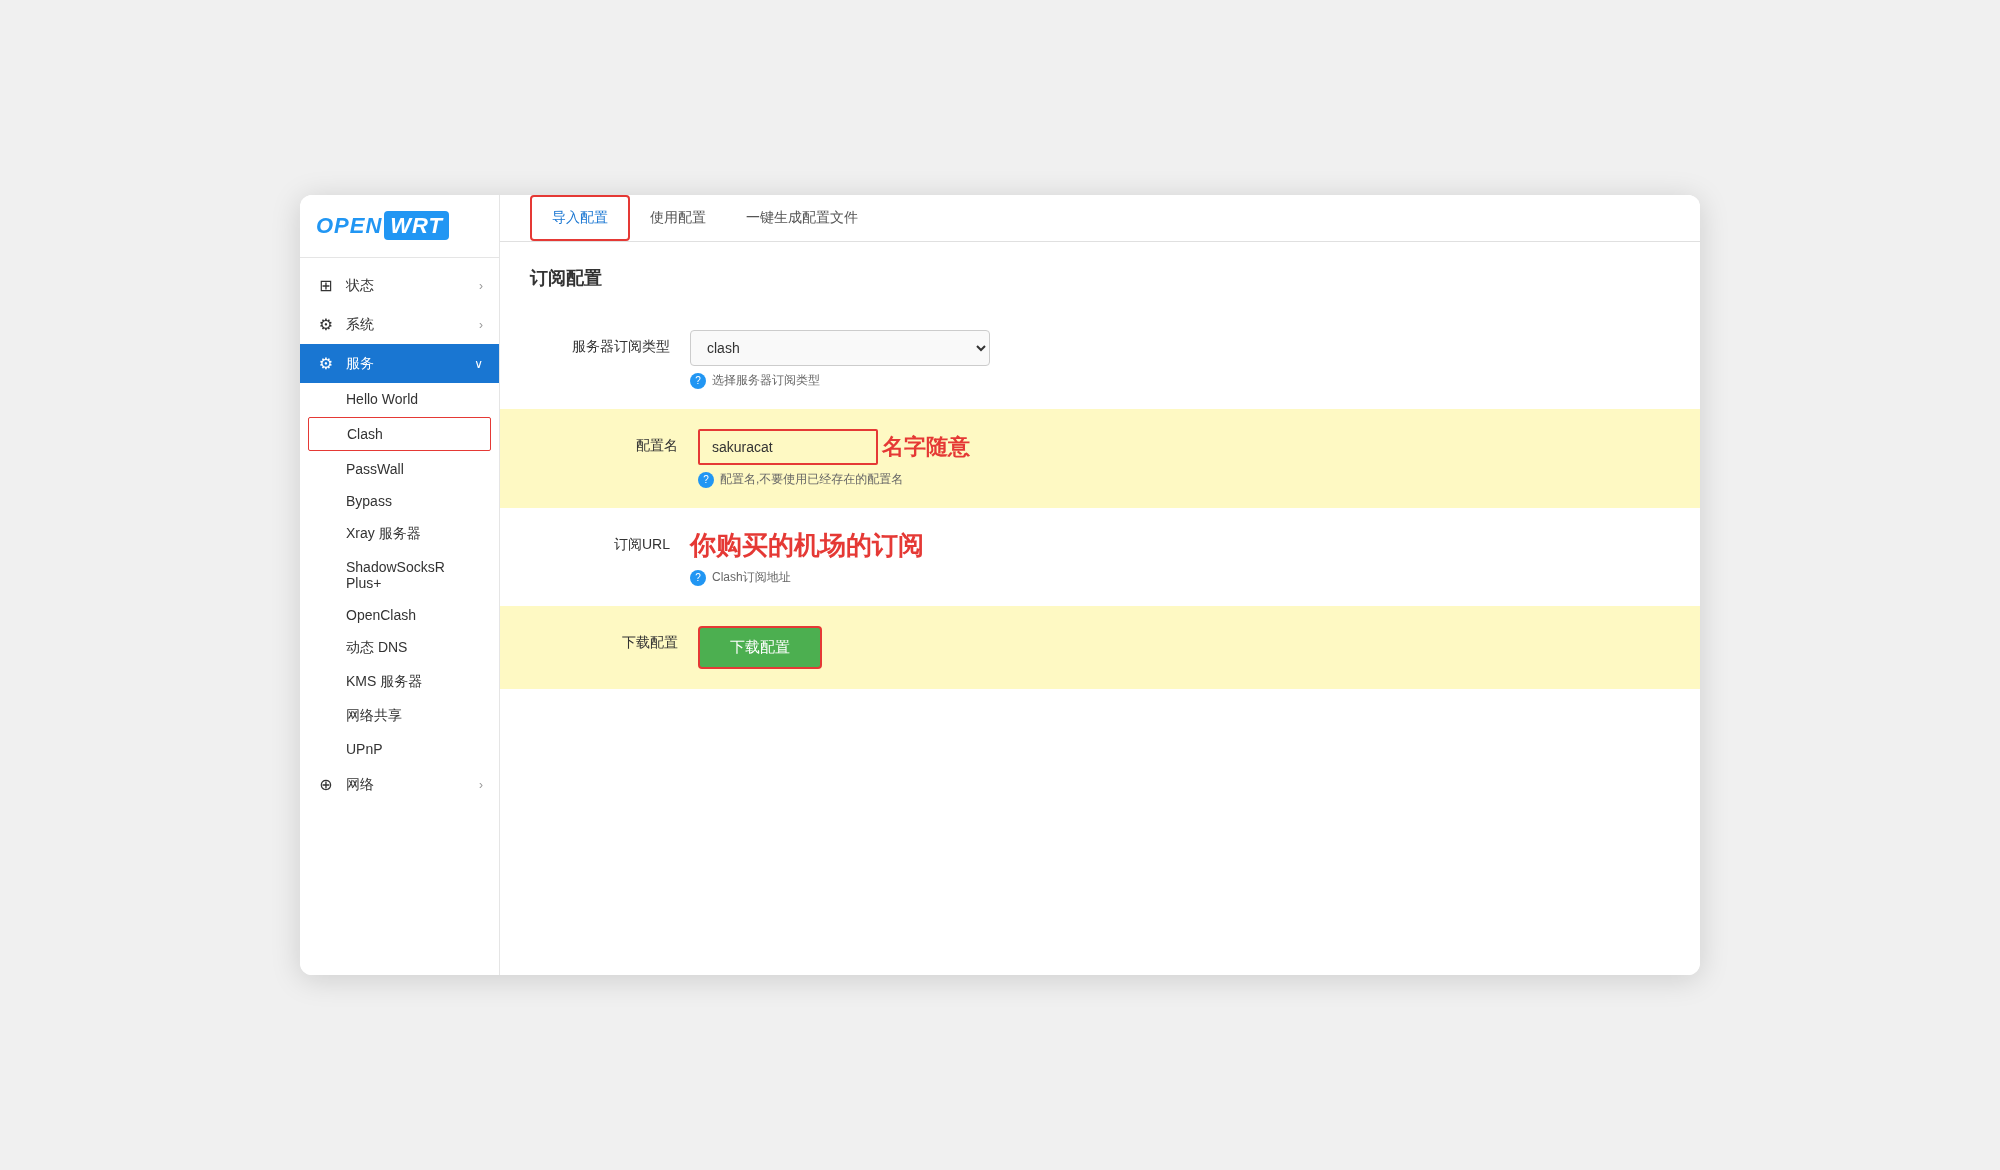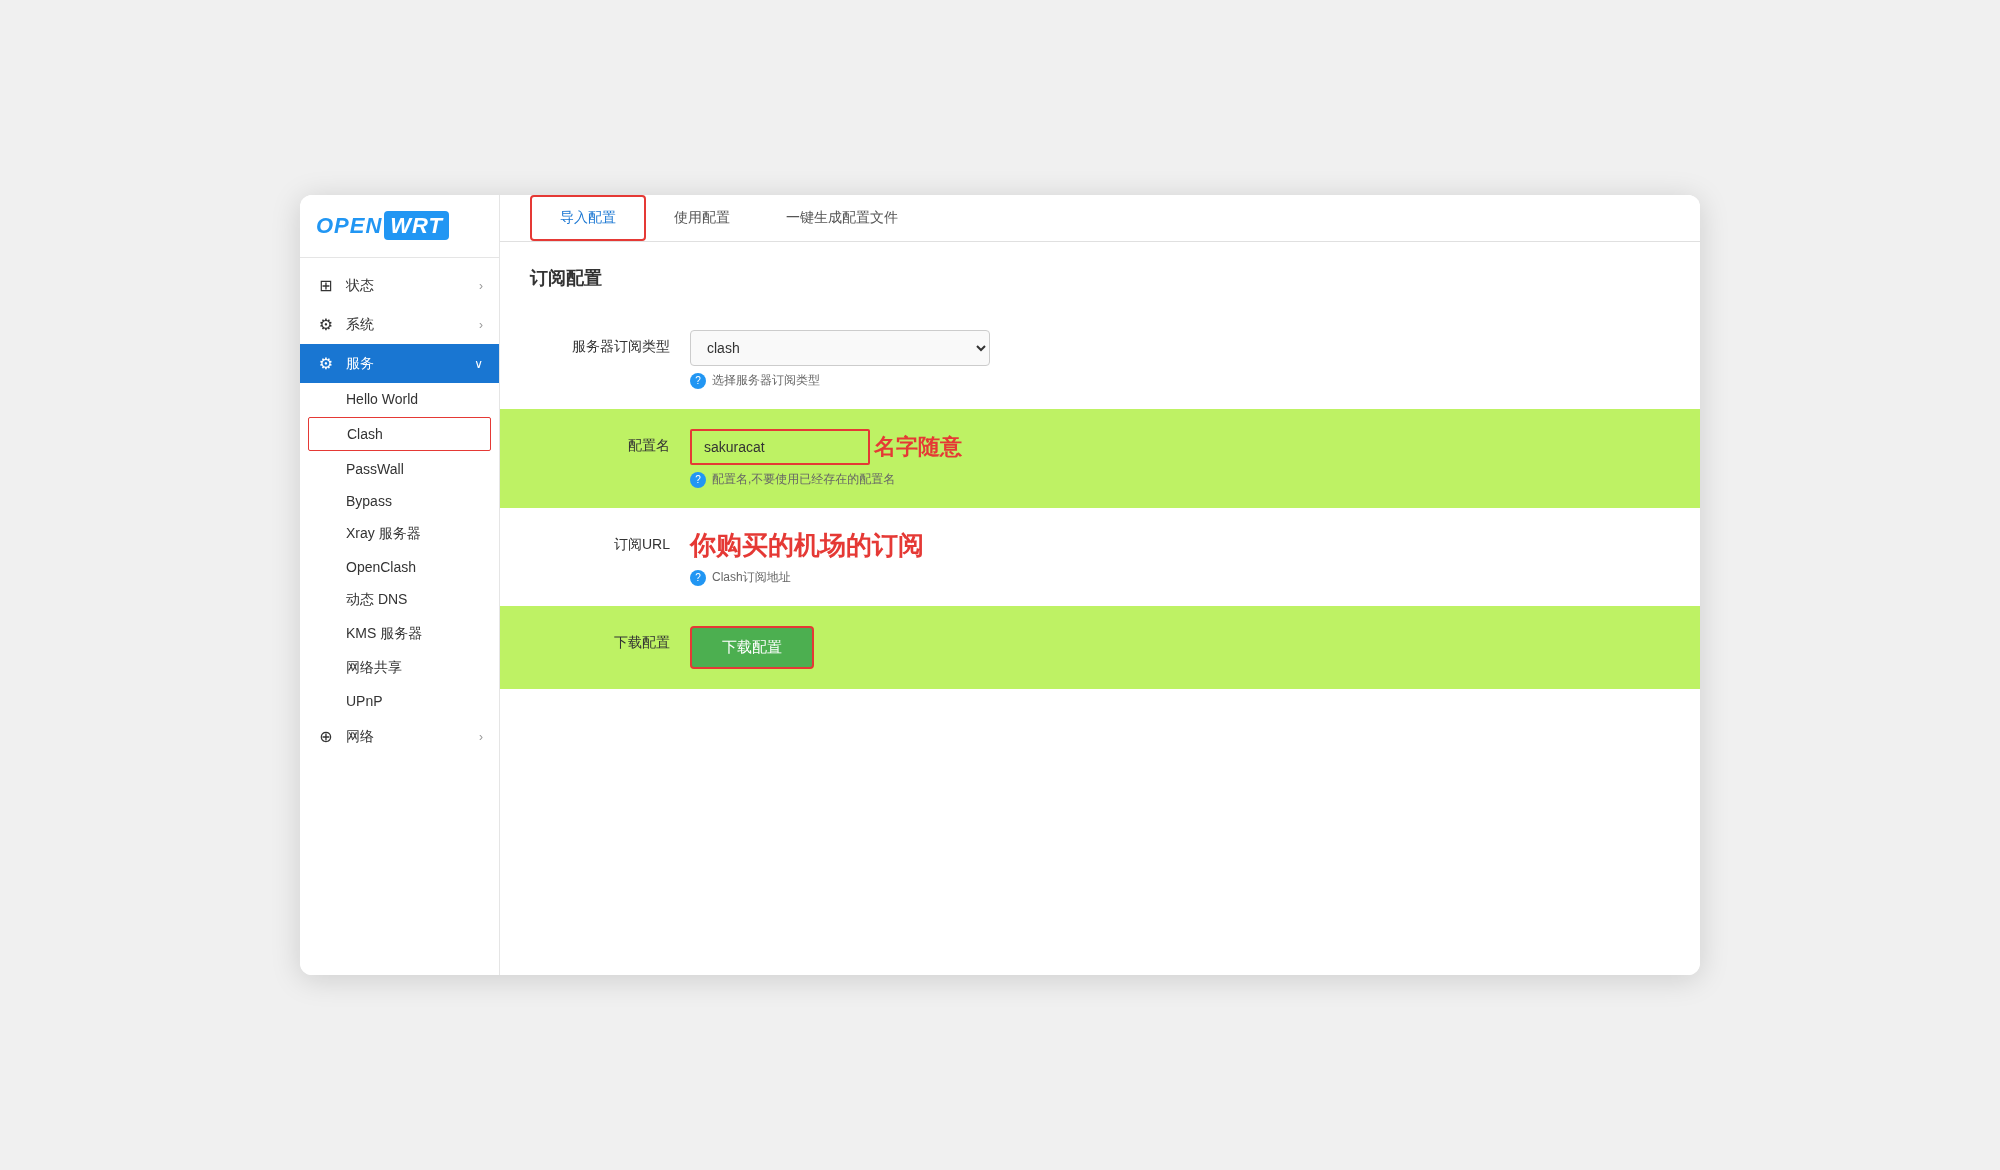--- a/index.html
+++ b/index.html
@@ -134,21 +134,21 @@
     }
     
     .sub-tabs {
       display: flex;
       align-items: center;
       padding: 0 30px;
       border-bottom: 1px solid #e0e0e0;
       margin-top: 0;
     }
     .sub-tab {
-      padding: 12px 28px;
+      padding: 12px 20px;
       cursor: pointer;
       font-size: 14px;
       color: #555;
       border: none;
       background: none;
     }
     .sub-tab.active {
       color: #1976D2;
       border: 2px solid #e53935;
       border-radius: 4px;
@@ -165,23 +165,23 @@
       color: #333;
       margin-bottom: 20px;
     }
     .form-row {
       display: flex;
       align-items: flex-start;
       margin-bottom: 0;
       padding: 20px 0;
     }
     .form-row.shaded {
-      background: #bef264;
+      background: #fef9c3;
       margin: 0 -30px;
-      padding: 20px 30px;
+      padding: 20px 38px;
     }
     .form-label {
       width: 160px;
       min-width: 160px;
       font-size: 14px;
       color: #333;
       padding-top: 8px;
       text-align: right;
       padding-right: 20px;
     }
@@ -313,20 +313,23 @@
         <div class="sidebar-sub-item">
           <span>PassWall</span>
         </div>
         <div class="sidebar-sub-item">
           <span>Bypass</span>
         </div>
         <div class="sidebar-sub-item">
           <span>Xray 服务器</span>
         </div>
         <div class="sidebar-sub-item">
+          <span>ShadowSocksR Plus+</span>
+        </div>
+        <div class="sidebar-sub-item">
           <span>OpenClash</span>
         </div>
         <div class="sidebar-sub-item">
           <span>动态 DNS</span>
         </div>
         <div class="sidebar-sub-item">
           <span>KMS 服务器</span>
         </div>
         <div class="sidebar-sub-item">
           <span>网络共享</span>

